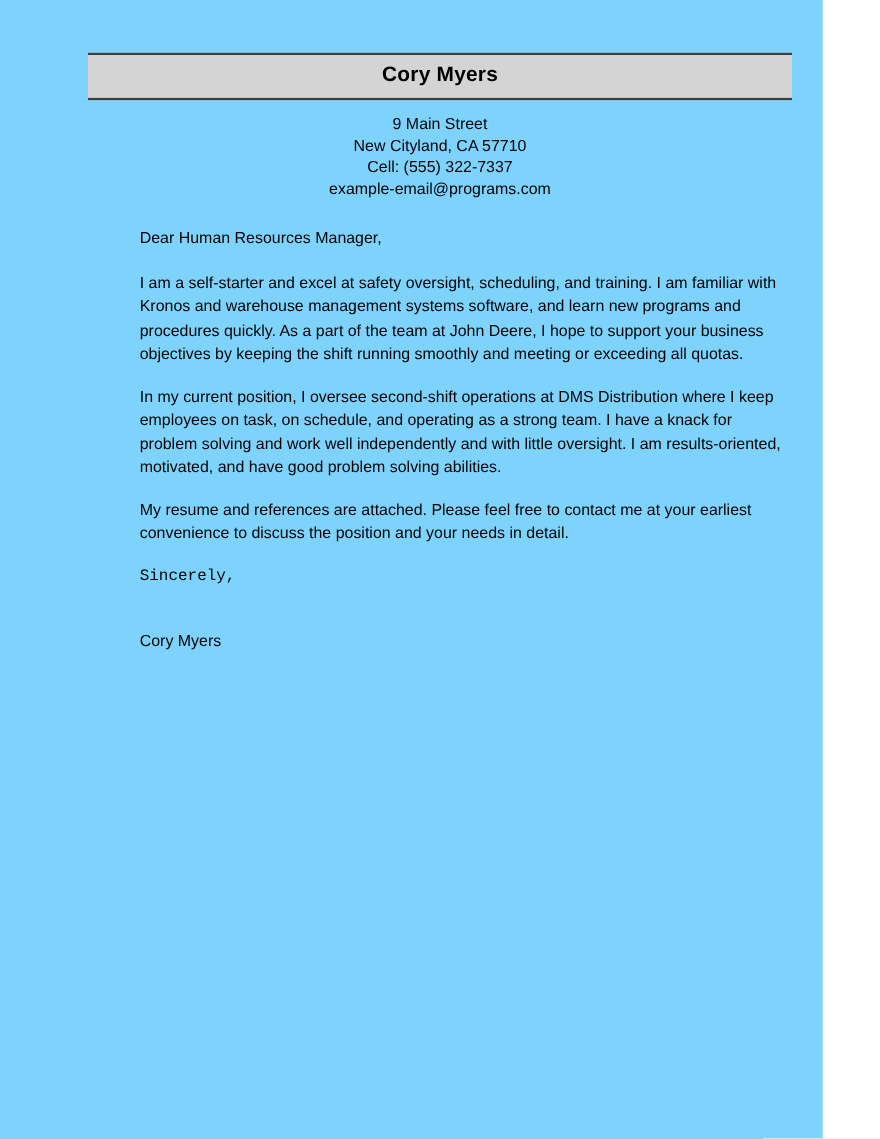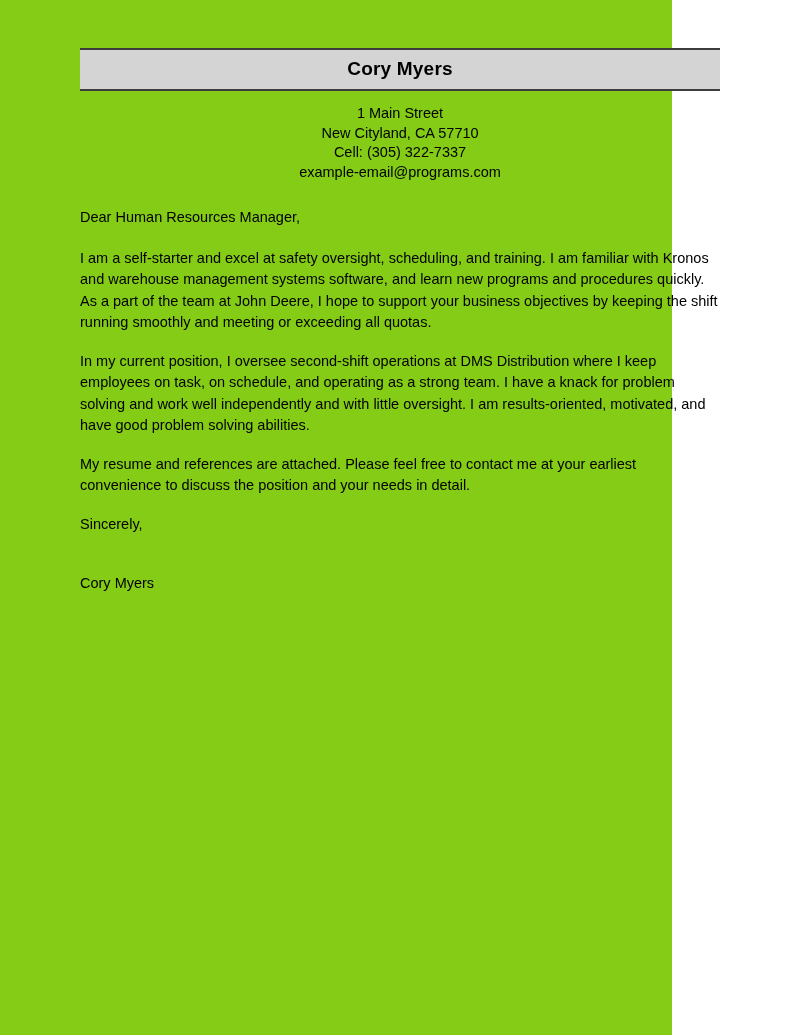--- a/index.html
+++ b/index.html
@@ -9,23 +9,23 @@
   }
   body {
     width: 800px;
     height: 1035px;
     font-family: "Liberation Sans", sans-serif;
     color: #000000;
     overflow: hidden;
   }
   .page {
     position: relative;
-    width: 672px;
+    width: 748px;
     height: 1035px;
-    background: #84cc16;
+    background: #7dd3fc;
     box-sizing: border-box;
   }
   .letter {
     position: absolute;
     left: 80px;
     top: 48px;
     width: 640px;
   }
   .name-banner {
     background: #d4d4d4;
@@ -46,49 +46,51 @@
     color: #000000;
   }
   .contact-line {
     display: block;
   }
   .body-block {
     margin-top: 25px;
     font-size: 14.5px;
     line-height: 21.5px;
     color: #000000;
+    margin-left: 47px;
   }
   .para {
     margin: 0 0 17px 0;
     text-align: left;
   }
   .para.salutation {
     margin-bottom: 19px;
   }
   .para.closing {
     margin-bottom: 0;
+    font-family: Liberation Mono, monospace;
   }
   .signature-name {
     margin-top: 38px;
     font-size: 14.5px;
     line-height: 21.5px;
   }
 </style>
 </head>
 <body>
 
 <div class="page">
   <div class="letter">
 
     <div class="name-banner">Cory Myers</div>
 
     <div class="contact-block">
-      <span class="contact-line">1 Main Street</span>
+      <span class="contact-line">9 Main Street</span>
       <span class="contact-line">New Cityland, CA 57710</span>
-      <span class="contact-line">Cell: (305) 322-7337</span>
+      <span class="contact-line">Cell: (555) 322-7337</span>
       <span class="contact-line">example-email@programs.com</span>
     </div>
 
     <div class="body-block">
       <p class="para salutation">Dear Human Resources Manager,</p>
       <p class="para">I am a self-starter and excel at safety oversight, scheduling, and training. I am familiar with Kronos and warehouse management systems software, and learn new programs and procedures quickly. As a part of the team at John Deere, I hope to support your business objectives by keeping the shift running smoothly and meeting or exceeding all quotas.</p>
       <p class="para">In my current position, I oversee second-shift operations at DMS Distribution where I keep employees on task, on schedule, and operating as a strong team. I have a knack for problem solving and work well independently and with little oversight. I am results-oriented, motivated, and have good problem solving abilities.</p>
       <p class="para">My resume and references are attached. Please feel free to contact me at your earliest convenience to discuss the position and your needs in detail.</p>
       <p class="para closing">Sincerely,</p>
       <p class="signature-name">Cory Myers</p>

